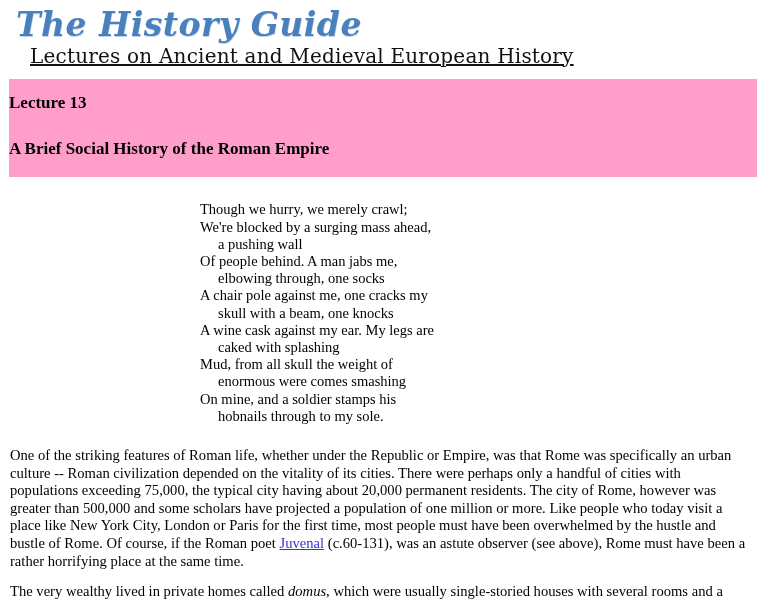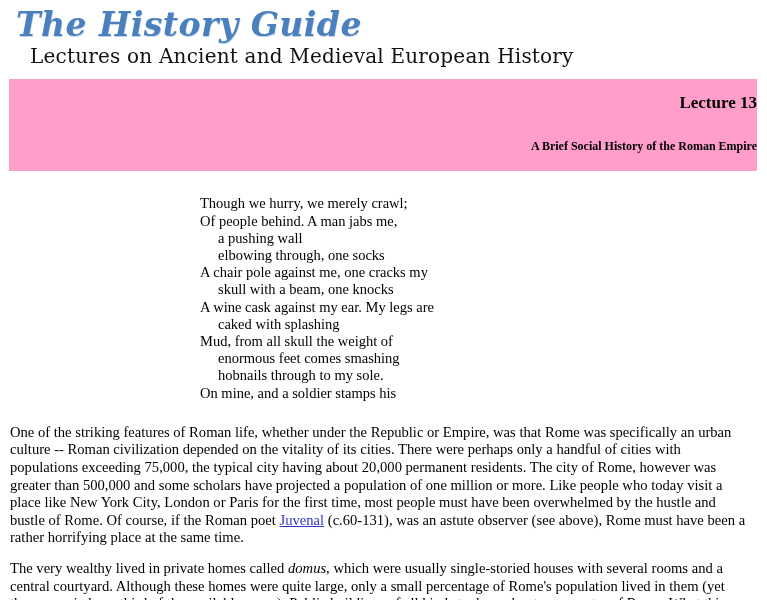--- a/index.html
+++ b/index.html
@@ -30,38 +30,39 @@
     line-height: 1.05;
     text-shadow: 0.5px 0.5px 0 rgba(74,128,189,0.35);
   }
   .site-tagline {
     font-family: "DejaVu Serif", "Liberation Serif", serif;
     font-size: 20px;
     color: #111111;
     margin: 3px 0 0 30px;
     line-height: 1.05;
     letter-spacing: 0.2px;
+    text-decoration: underline;
   }
 
   
   .title-banner {
     background: #ff9ecb;
     margin: 12px 10px 0 9px;
     padding: 10px 0 16px 0;
-    text-align: right;
+    text-align: left;
   }
   .banner-lecture-no {
     font-size: 17px;
     font-weight: bold;
     font-family: "Liberation Serif", "DejaVu Serif", serif;
     margin: 4px 0 0 0;
     line-height: 1.2;
   }
   .banner-lecture-title {
-    font-size: 12px;
+    font-size: 17px;
     font-weight: bold;
     font-family: "Liberation Serif", "DejaVu Serif", serif;
     margin: 26px 0 2px 0;
     line-height: 1.2;
   }
 
   
   .poem-block {
     margin: 24px 0 4px 200px;
     font-size: 14.5px;
@@ -104,29 +105,30 @@
   <div class="site-tagline">Lectures on Ancient and Medieval European History</div>
 </div>
 
 <div class="title-banner">
   <div class="banner-lecture-no">Lecture 13</div>
   <div class="banner-lecture-title">A Brief Social History of the Roman Empire</div>
 </div>
 
 <div class="poem-block">
   <div class="poem-line">Though we hurry, we merely crawl;</div>
+  <div class="poem-line">We're blocked by a surging mass ahead,</div>
+  <div class="poem-line indent">a pushing wall</div>
   <div class="poem-line">Of people behind. A man jabs me,</div>
-  <div class="poem-line indent">a pushing wall</div>
   <div class="poem-line indent">elbowing through, one socks</div>
   <div class="poem-line">A chair pole against me, one cracks my</div>
   <div class="poem-line indent">skull with a beam, one knocks</div>
   <div class="poem-line">A wine cask against my ear. My legs are</div>
   <div class="poem-line indent">caked with splashing</div>
   <div class="poem-line">Mud, from all skull the weight of</div>
-  <div class="poem-line indent">enormous feet comes smashing</div>
+  <div class="poem-line indent">enormous were comes smashing</div>
+  <div class="poem-line">On mine, and a soldier stamps his</div>
   <div class="poem-line indent">hobnails through to my sole.</div>
-  <div class="poem-line">On mine, and a soldier stamps his</div>
 </div>
 
 <div class="body-copy">
   <p><span>One of the striking features of Roman life, whether under the Republic or Empire, was that Rome was specifically an urban culture -- Roman civilization depended on the vitality of its cities. There were perhaps only a handful of cities with populations exceeding 75,000, the typical city having about 20,000 permanent residents. The city of Rome, however was greater than 500,000 and some scholars have projected a population of one million or more. Like people who today visit a place like New York City, London or Paris for the first time, most people must have been overwhelmed by the hustle and bustle of Rome. Of course, if the Roman poet </span><a class="link">Juvenal</a><span> (c.60-131), was an astute observer (see above), Rome must have been a rather horrifying place at the same time.</span></p>
   <p><span>The very wealthy lived in private homes called </span><span class="latin">domus</span><span>, which were usually single-storied houses with several rooms and a central courtyard. Although these homes were quite large, only a small percentage of Rome's population lived in them (yet they occupied one third of the available space). Public buildings of all kinds took up about one quarter of Rome. What this meant is that less than half of the available territory in the city of Rome was used to house the vast majority of Rome's population. Most Romans lived in multi-storied apartment buildings called </span></p>
 </div>
 
 </body></html>

